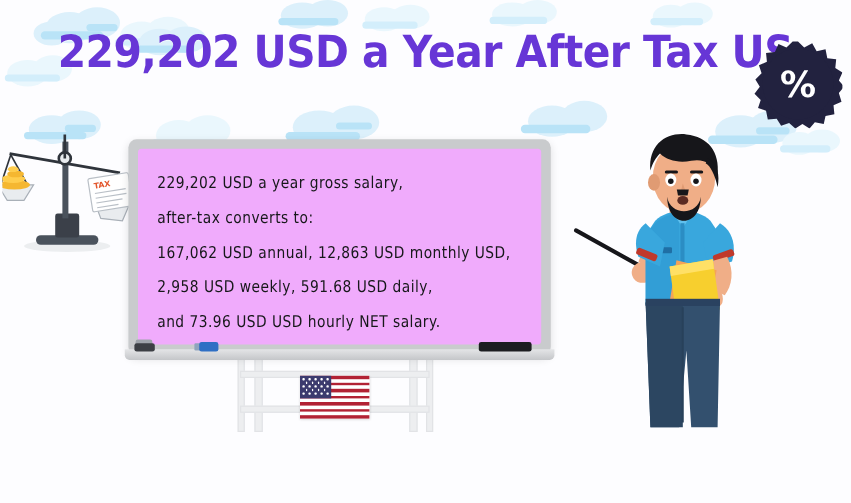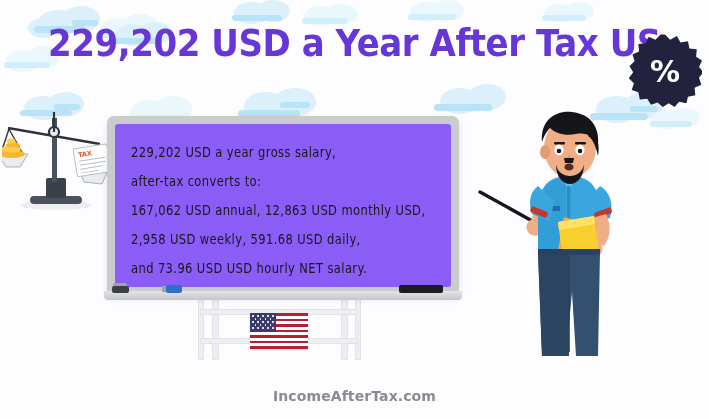--- a/index.html
+++ b/index.html
@@ -102,21 +102,21 @@
     background: #c9cbcd;
     border-radius: 7px;
     box-shadow: 0 3px 7px rgba(0,0,0,.12);
   }
   #board-inner {
     position: absolute;
     left: 8px;
     top: 8px;
     right: 8px;
     bottom: 9px;
-    background: #8b5cf6;
+    background: #f0abfc;
     border-radius: 3px;
   }
   #board-lines {
     position: absolute;
     left: 16px;
     top: 14px;
     right: 10px;
     font-family: "DejaVu Sans", sans-serif;
     font-size: 11.5px;
     color: #17181a;
@@ -455,15 +455,14 @@
 
       <path d="M91 47 L94 55 L89 55 Z" fill="#e09b73"></path>
 
       <ellipse cx="91" cy="61" rx="4.6" ry="3.6" fill="#5a2a22"></ellipse>
 
       <path d="M78 58 C80 74 104 74 106 58 C106 70 100 78 92 78 C84 78 78 70 78 58 Z" fill="#16161a"></path>
       <path d="M86 52 L96 52 L95 57 L87 57 Z" fill="#16161a"></path>
     </svg>
   </div>
 
-  <div id="footer">IncomeAfterTax.com</div>
 
 </div>
 
 </body></html>

